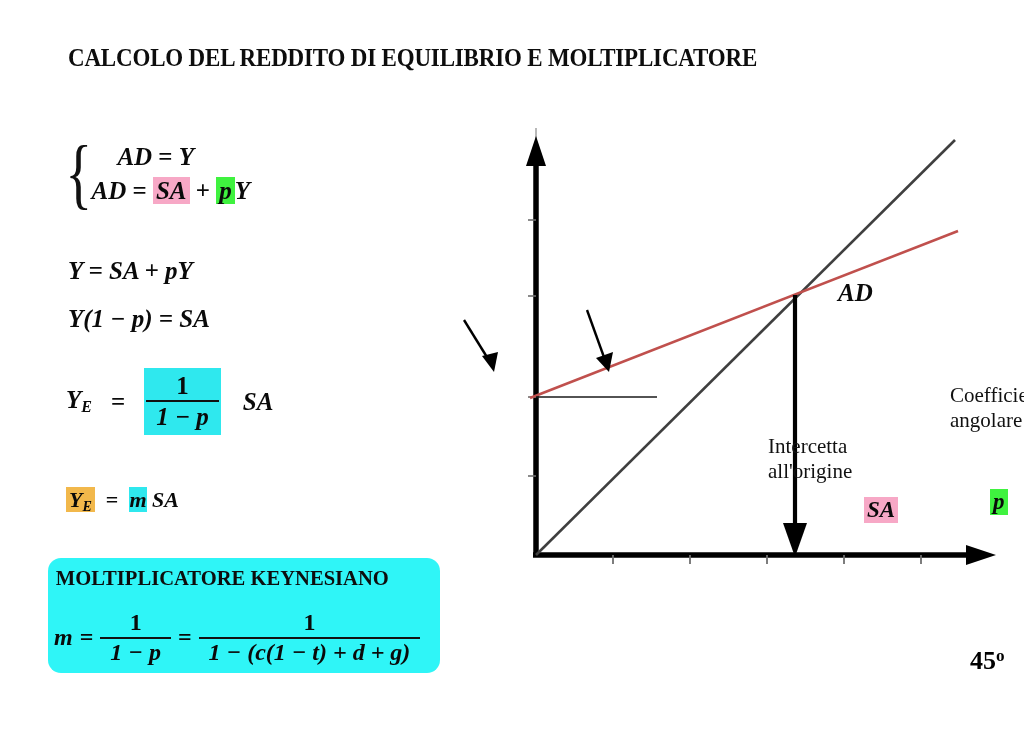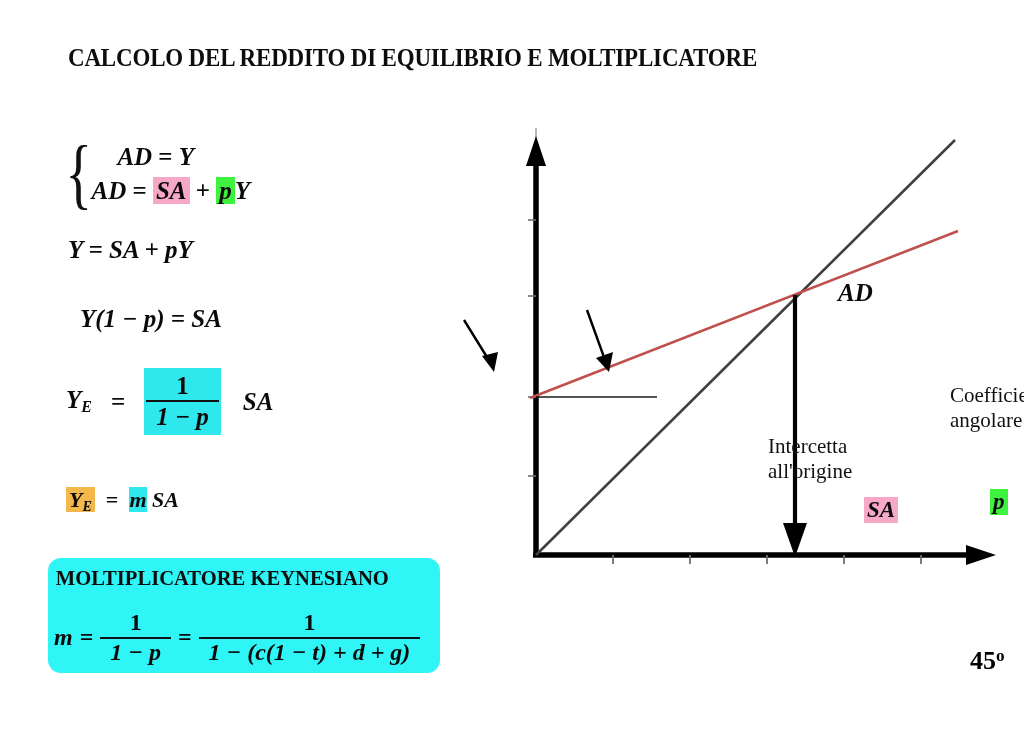--- a/index.html
+++ b/index.html
@@ -73,22 +73,22 @@
     color: #111;
   }
   #eq-system-lines {
     display: flex;
     flex-direction: column;
     gap: 6px;
   }
   #eq-line-1 { font-size: 25px; }
   #eq-line-2 { font-size: 25px; text-align: center; padding-right: 30px; }
 
-  #eq-y-sa    { position: absolute; left: 68px; top: 236px; font-size: 25px; }
-  #eq-y-1mp   { position: absolute; left: 80px; top: 305px; font-size: 25px; }
+  #eq-y-sa    { position: absolute; left: 68px; top: 257px; font-size: 25px; }
+  #eq-y-1mp   { position: absolute; left: 68px; top: 305px; font-size: 25px; }
 
   
   #eq-ye-frac {
     position: absolute;
     left: 66px;
     top: 368px;
     display: flex;
     align-items: center;
     font-size: 25px;
     gap: 12px;

